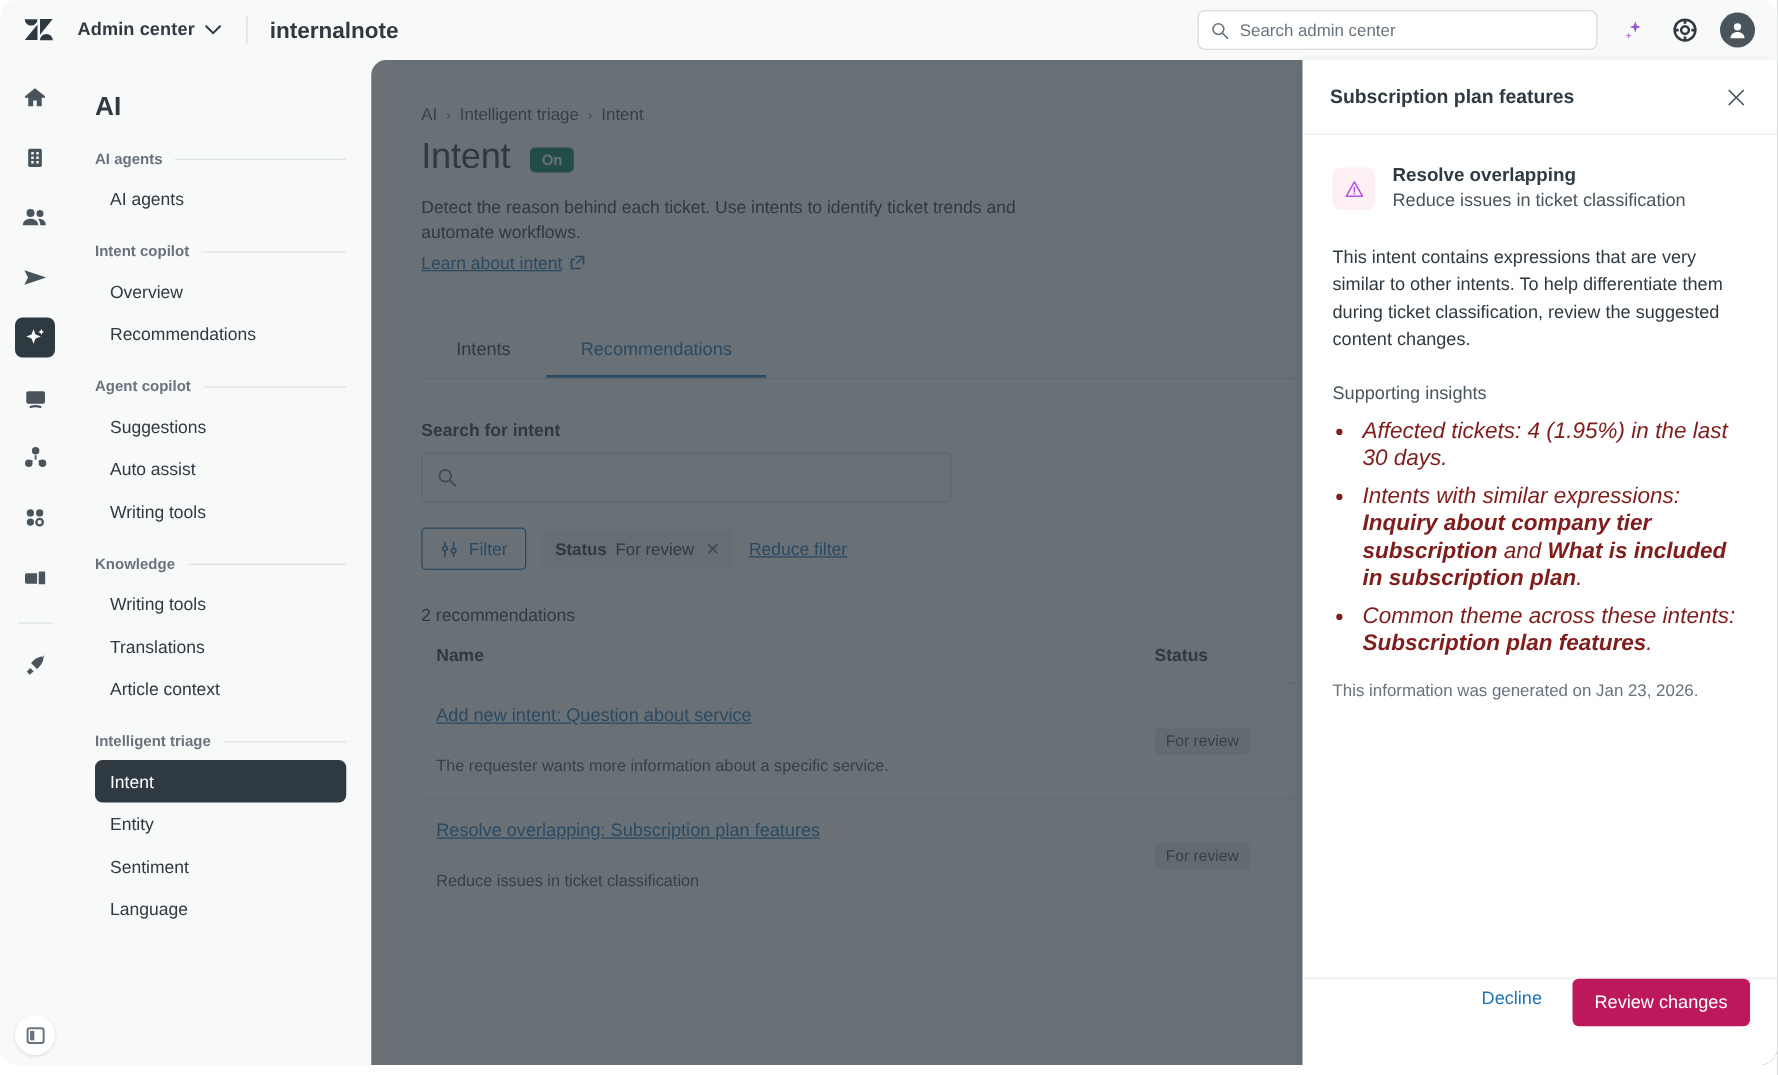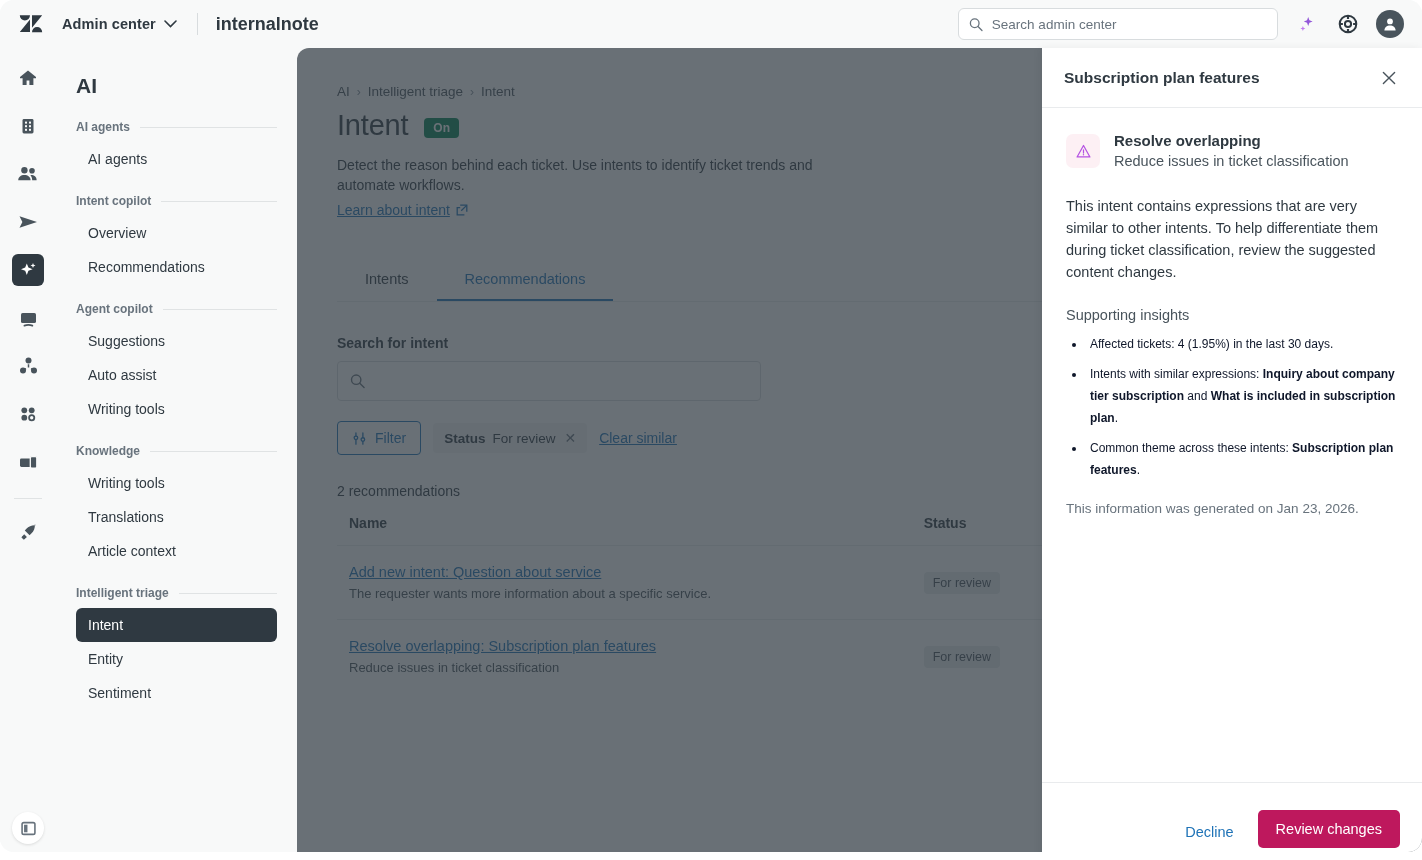--- a/index.html
+++ b/index.html
@@ -173,21 +173,21 @@
   table.recs th {
     text-align: left; font-size: 14px; font-weight: bold; color: #2f3941;
     padding: 0 0 14px 0;
   }
   table.recs th.c-name { width: 440px; padding-left: 12px; }
   table.recs th.c-status { width: 145px; }
   table.recs th.c-cov { width: 180px; }
   table.recs td { border-top: 1px solid #e9ebed; padding: 18px 0; vertical-align: middle; }
   table.recs td.c-name { padding-left: 12px; }
   .rec-link { font-size: 14.5px; color:#1f73b7; text-decoration: underline; cursor:pointer; display:block; }
-  .rec-sub { font-size: 13px; color:#49545c; margin-top: 6px; }
+  .rec-sub { font-size: 13px; color:#49545c; margin-top: 24px; }
   .status-pill {
     display:inline-block; background:#e9ebed; color:#49545c;
     font-size: 12.5px; border-radius: 4px; padding: 4px 9px;
   }
   .cov-main { font-size: 15px; color:#2f3941; }
   .cov-sub { font-size: 13px; color:#49545c; }
 
   
   .overlay {
     position: absolute; left: 297px; top: 48px;
@@ -219,29 +219,30 @@
     display:flex; align-items:center; justify-content:center; flex:none; margin-top:2px;
   }
   .rec-h-title { font-size: 15px; font-weight: bold; color:#2f3941; }
   .rec-h-sub { font-size: 14.5px; color:#49545c; margin-top: 4px; }
   .panel-para {
     font-size: 14.5px; color:#2f3941; line-height: 22px; margin-top: 26px;
   }
   .insights-head { font-size: 14.5px; color:#49545c; margin-top: 24px; }
   ul.insights { margin: 10px 0 0 20px; }
   ul.insights li {
-    font-size: 12px; color:#0f172a; line-height: 22px; margin-bottom: 8px;
+    font-size: 18px; color:#7f1d1d; line-height: 22px; margin-bottom: 8px;
     padding-left: 4px;
+    font-style: italic;
   }
   ul.insights li b { font-weight: bold; }
   .gen-note { font-size: 13.5px; color:#68737d; margin-top: 20px; }
   .panel-foot {
     height: 78px; border-top: 1px solid #e9ebed; flex: none;
-    display:flex; align-items:flex-end; justify-content:flex-end;
-    gap: 18px; padding: 12px 22px;
+    display:flex; align-items:flex-start; justify-content:flex-end;
+    gap: 18px; padding: 0 22px;
   }
   .btn-decline {
     background: transparent; border: none; color:#1f73b7; font-size: 14.5px;
     cursor:pointer; font-family:"Liberation Sans",sans-serif; padding: 8px 6px;
   }
   .btn-primary {
     background:#be185d; color:#fff; border:none; border-radius: 5px;
     font-size: 14.5px; padding: 11px 18px; cursor:pointer;
     font-family:"Liberation Sans",sans-serif;
   }
@@ -441,20 +442,23 @@
         <span class="rule"></span>
       </div>
       <div class="nav-item active">
         <span>Intent</span>
       </div>
       <div class="nav-item">
         <span>Entity</span>
       </div>
       <div class="nav-item">
         <span>Sentiment</span>
+      </div>
+      <div class="nav-item">
+        <span>Language</span>
       </div>
     </div>
   </div>
 
   <div class="main">
     <div class="main-inner">
       <div class="crumbs">
         <span class="c">AI</span>
         <span class="sep">›</span>
         <span class="c">Intelligent triage</span>
@@ -500,21 +504,21 @@
             <circle cx="4.2" cy="7.3" r="1.9" fill="none" stroke="#1f73b7" stroke-width="1.4"></circle>
             <circle cx="11.6" cy="9.1" r="1.9" fill="none" stroke="#1f73b7" stroke-width="1.4"></circle>
           </svg>
           <span>Filter</span>
         </button>
         <div class="filter-chip">
           <span class="k">Status</span>
           <span>For review</span>
           <span class="x">✕</span>
         </div>
-        <span class="clear-filter">Clear similar</span>
+        <span class="clear-filter">Reduce filter</span>
       </div>
 
       <div class="rec-count">2 recommendations</div>
 
       <table class="recs">
         <thead>
           <tr>
             <th class="c-name">Name</th>
             <th class="c-status">Status</th>
             <th class="c-cov">Coverage</th>

